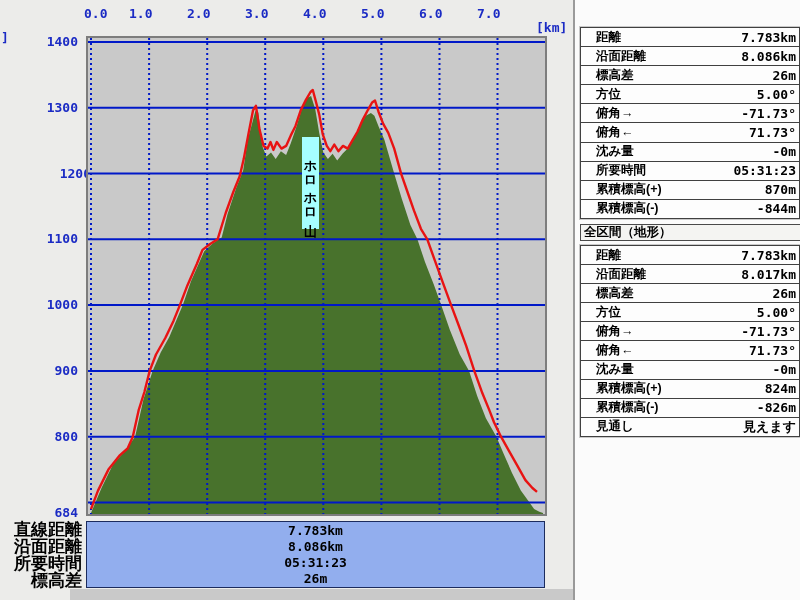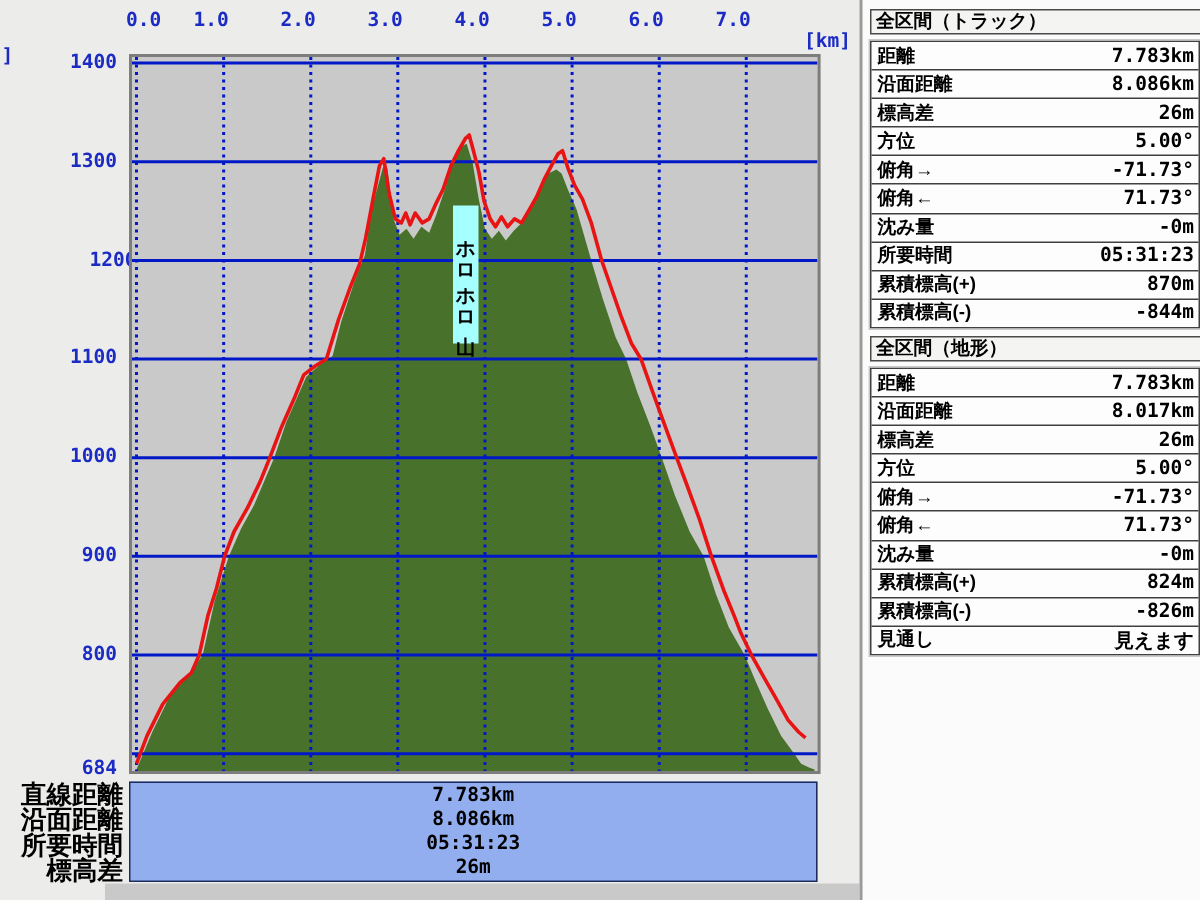--- a/index.html
+++ b/index.html
@@ -58,21 +58,21 @@
     font-size:12.5px;line-height:15px;padding-left:3px;color:#000;
     box-sizing:content-box;
   }
   .stat-table{
     position:absolute;left:5px;width:218px;height:190px;
     border:1px solid #404040;outline:1px solid #c9c9c9;
     display:flex;flex-direction:column;background:#fdfdfd;
   }
   .stat-row{
     flex:1;display:flex;align-items:center;justify-content:space-between;
-    border-bottom:1px solid #404040;padding:0 3px 0 4px;
+    border-bottom:1px solid #404040;padding:0 3px 0 15px;
     font-size:12.5px;color:#000;
   }
   .stat-row:last-child{border-bottom:none;}
   .stat-row .v{font-family:"DejaVu Sans Mono",monospace;font-size:13px;}
 </style>
 </head>
 <body>
 
 <div class="blue-tick" style="left:1px;top:30px;">]</div>
 
@@ -129,21 +129,20 @@
 
 <div id="summary-box">
   <div class="val">7.783km</div>
   <div class="val">8.086km</div>
   <div class="val">05:31:23</div>
   <div class="val">26m</div>
 </div>
 <div id="bottom-strip"></div>
 
 <div id="right-pane">
-  <div class="panel-header" style="top:6px;">全区間（トラック）</div>
   <div class="stat-table" style="top:27px;" id="table-0">
       <div class="stat-row">
         <span>距離</span>
         <span class="v">7.783km</span>
       </div>
       <div class="stat-row">
         <span>沿面距離</span>
         <span class="v">8.086km</span>
       </div>
       <div class="stat-row">

